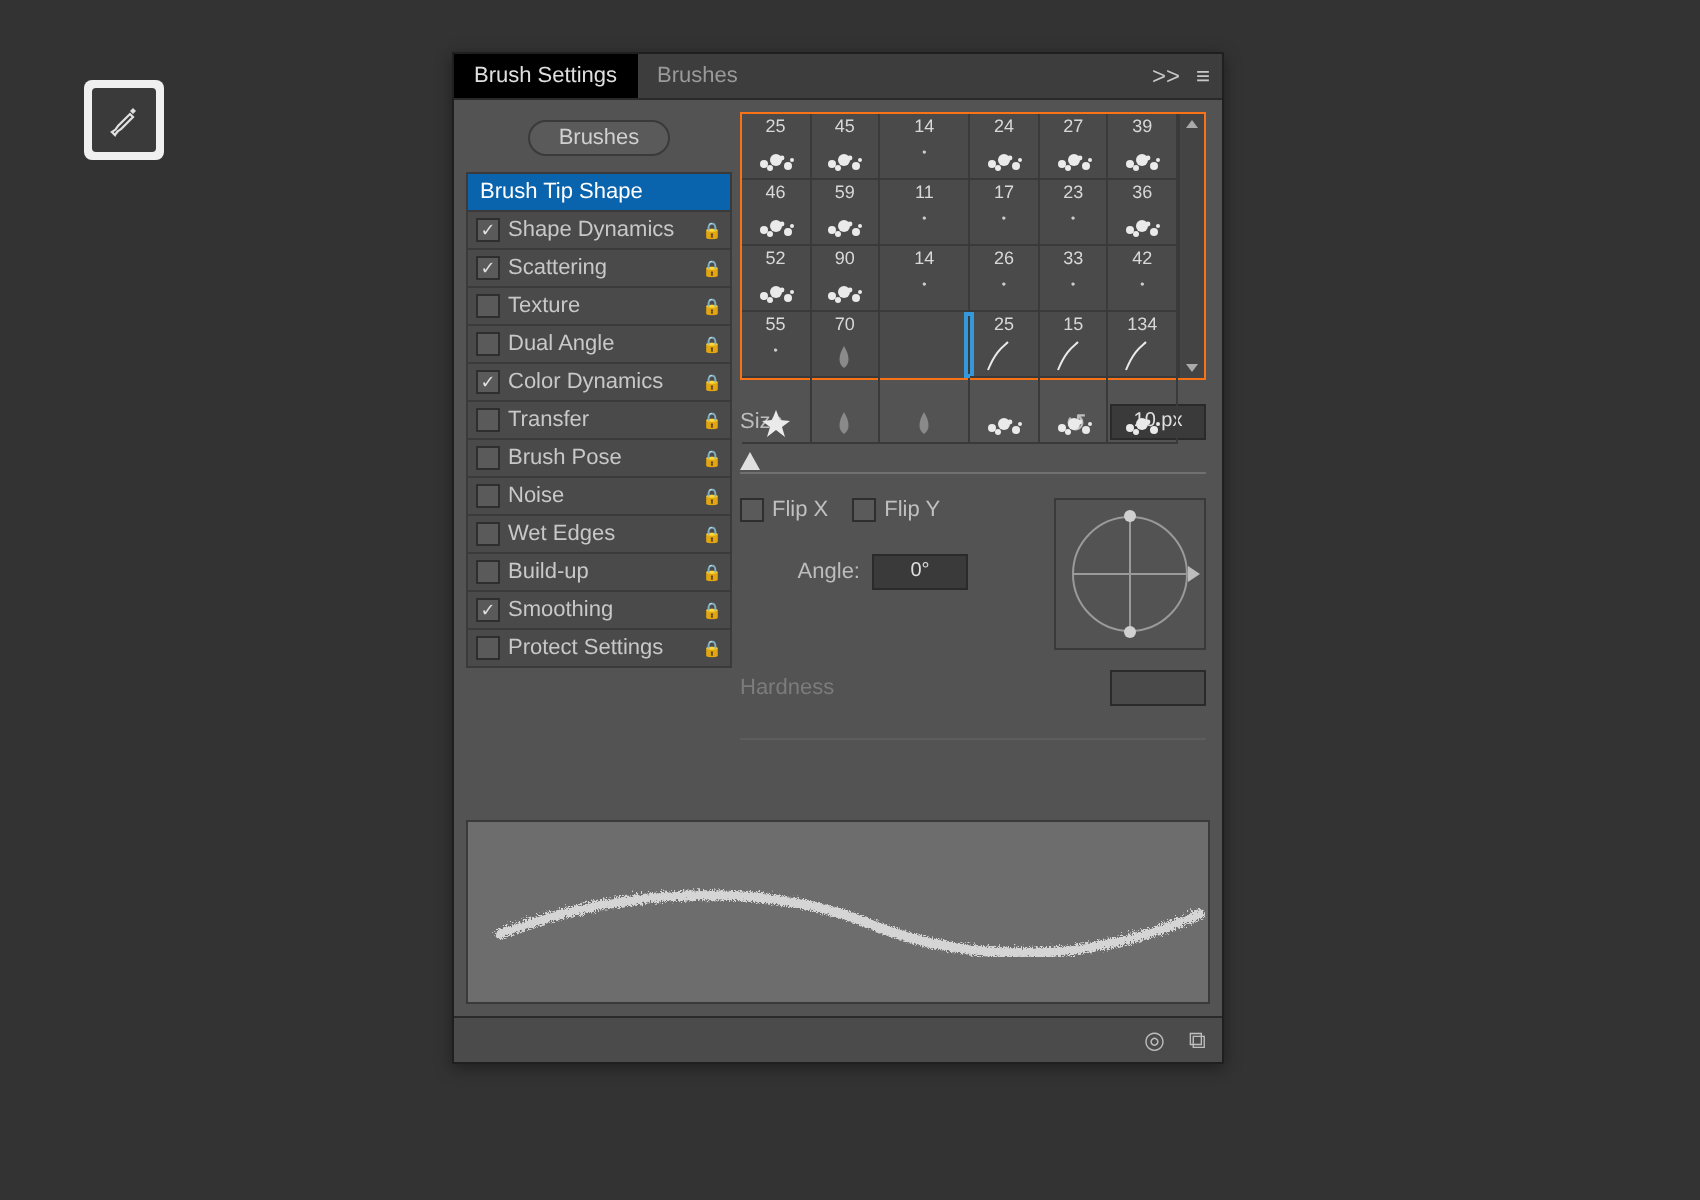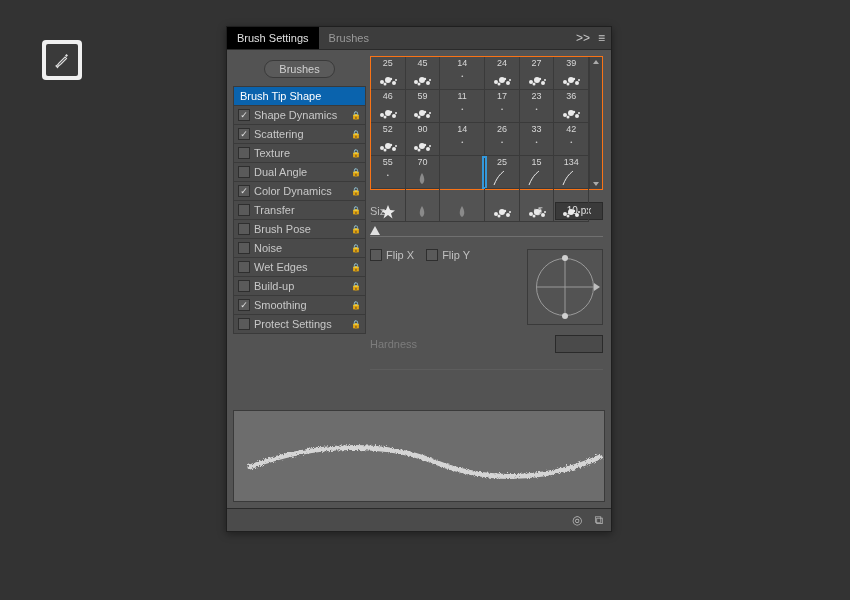--- a/index.html
+++ b/index.html
@@ -678,20 +678,24 @@
           <div style="display:flex; gap:12px;">
             <div class="mini-chk">
                 <span class="chk"></span>
                 <span>Flip X</span>
               </div>
             <div class="mini-chk">
                 <span class="chk"></span>
                 <span>Flip Y</span>
               </div>
           </div>
+          <div class="param-row" style="margin-top:16px;">
+            <span class="plabel">Angle:</span>
+            <div class="val-box">0°</div>
+          </div>
         </div>
         <div class="angle-widget">
           <div class="angle-circle">
             <div class="angle-dot" style="left:50%; top:-4px; transform:translateX(-50%);"></div>
             <div class="angle-dot" style="left:50%; bottom:-4px; transform:translateX(-50%);"></div>
           </div>
           <div class="angle-arrow"></div>
         </div>
       </div>
 

